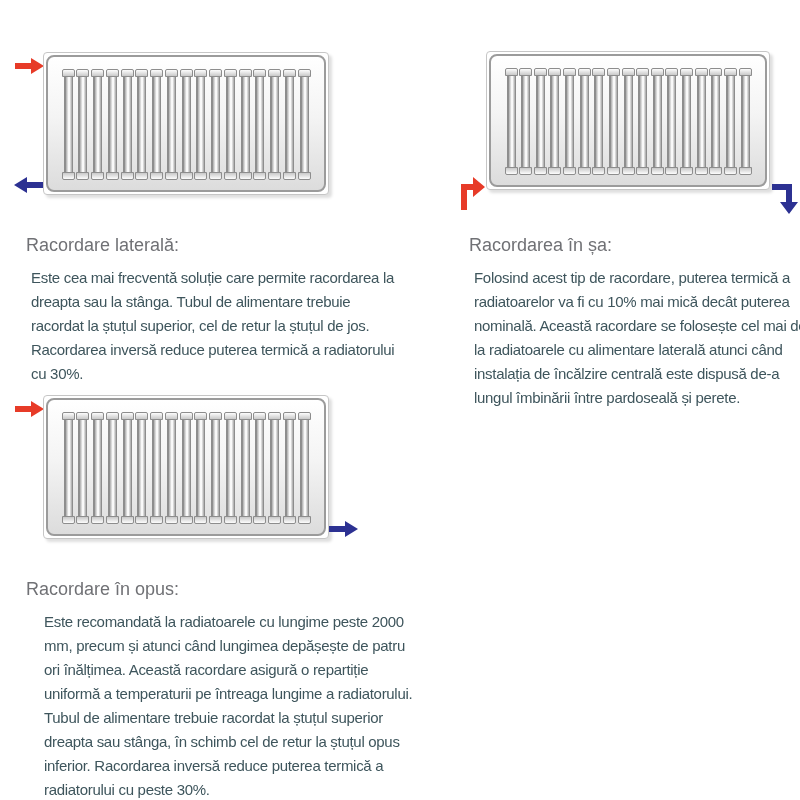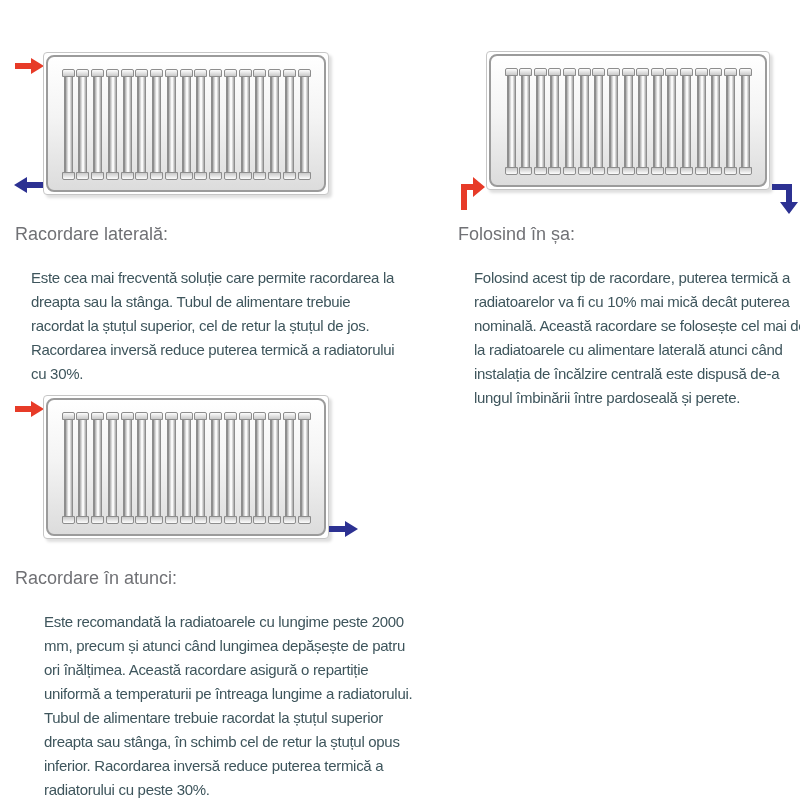--- a/index.html
+++ b/index.html
@@ -1,19 +1,19 @@
 <!DOCTYPE html>
 <html style="--supply: #e73b28; --return: #2c3192; --heading: #707175; --body: #3e555c; --frame: #9b9b9b;"><head>
 <meta charset="utf-8">
 <style>
   html,body{margin:0;padding:0;background:#ffffff;}
   body{font-family:"Liberation Sans",sans-serif;}
   .page{position:relative;width:800px;height:800px;background:#ffffff;overflow:hidden;}
 
-  .heading{position:absolute;margin:0;font-size:18px;font-weight:400;color:var(--heading,#707175);letter-spacing:0;}
+  .heading{position:absolute;margin:11px;font-size:18px;font-weight:400;color:var(--heading,#707175);letter-spacing:0;}
   .bodytext{position:absolute;margin:16px;font-size:15px;line-height:24px;color:var(--body,#3e555c);letter-spacing:-0.3px;}
 
   
   .radiator{position:absolute;border:1px solid #c6c6c6;border-radius:4px;background:#ffffff;
             box-shadow:3px 3px 3px rgba(0,0,0,0.13);}
   .panel{position:absolute;inset:2px;border:2px solid var(--frame,#9b9b9b);border-radius:8px;
          background:linear-gradient(180deg,#ffffff 0%,#f4f4f4 45%,#dcdcdc 100%);
          display:flex;justify-content:space-between;align-items:stretch;
          padding:12px 13px 10px;box-sizing:border-box;}
   .rib{display:flex;flex-direction:column;align-items:center;width:14px;flex:0 0 auto;}
@@ -246,21 +246,21 @@
             <span class="cap bot"></span>
           </div>
         </div>
     </div>
     <svg class="arrow supply a2s" width="26" height="34" viewBox="0 0 26 34">
       <path d="M2,34 V8 H14 V1 L26,11 L14,21 V14 H8 V34 Z"></path>
     </svg>
     <svg class="arrow return a2r" width="26" height="32" viewBox="0 0 26 32">
       <path d="M0,2 H20 V20 H26 L17,32 L8,20 H14 V8 H0 Z"></path>
     </svg>
-    <h2 class="heading h2c">Folosind în șa:</h2>
+    <h2 class="heading h2c">Racordarea în șa:</h2>
     <p class="bodytext b2">Folosind acest tip de racordare, puterea termică a radiatoarelor va fi cu 10% mai mică decât puterea nominală. Această racordare se folosește cel mai des la radiatoarele cu alimentare laterală atunci când instalația de încălzire centrală este dispusă de-a lungul îmbinării între pardoseală și perete.</p>
   </section>
 
   <section>
     <svg class="arrow supply a3s" width="29" height="16" viewBox="0 0 29 16">
       <path d="M0,5 H16 V0 L29,8 L16,16 V11 H0 Z"></path>
     </svg>
     <div class="radiator r3">
       <div class="panel">
           <div class="rib">
@@ -346,17 +346,17 @@
           <div class="rib">
             <span class="cap top"></span>
             <span class="shaft"></span>
             <span class="cap bot"></span>
           </div>
         </div>
     </div>
     <svg class="arrow return a3r" width="29" height="16" viewBox="0 0 29 16">
       <path d="M0,5 H16 V0 L29,8 L16,16 V11 H0 Z"></path>
     </svg>
-    <h2 class="heading h3">Racordare în atunci:</h2>
+    <h2 class="heading h3">Racordare în opus:</h2>
     <p class="bodytext b3">Este recomandată la radiatoarele cu lungime peste 2000 mm, precum și atunci când lungimea depășește de patru ori înălțimea. Această racordare asigură o repartiție uniformă a temperaturii pe întreaga lungime a radiatorului. Tubul de alimentare trebuie racordat la ștuțul superior dreapta sau stânga, în schimb cel de retur la ștuțul opus inferior. Racordarea inversă reduce puterea termică a radiatorului cu peste 30%.</p>
   </section>
 
 </div>
 
 </body></html>

